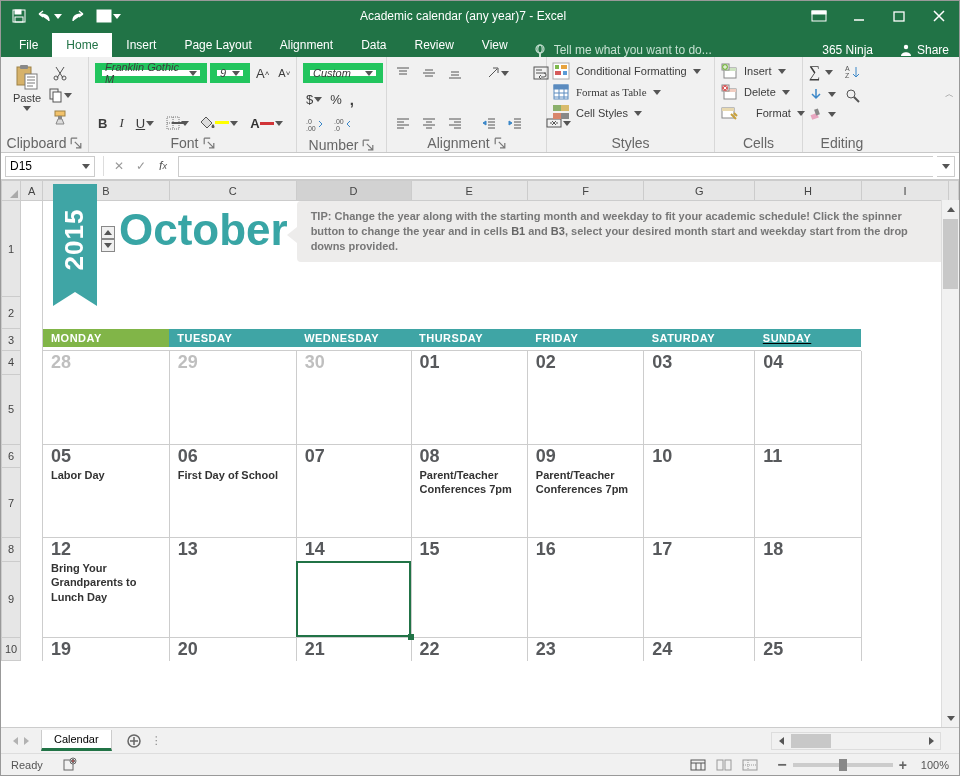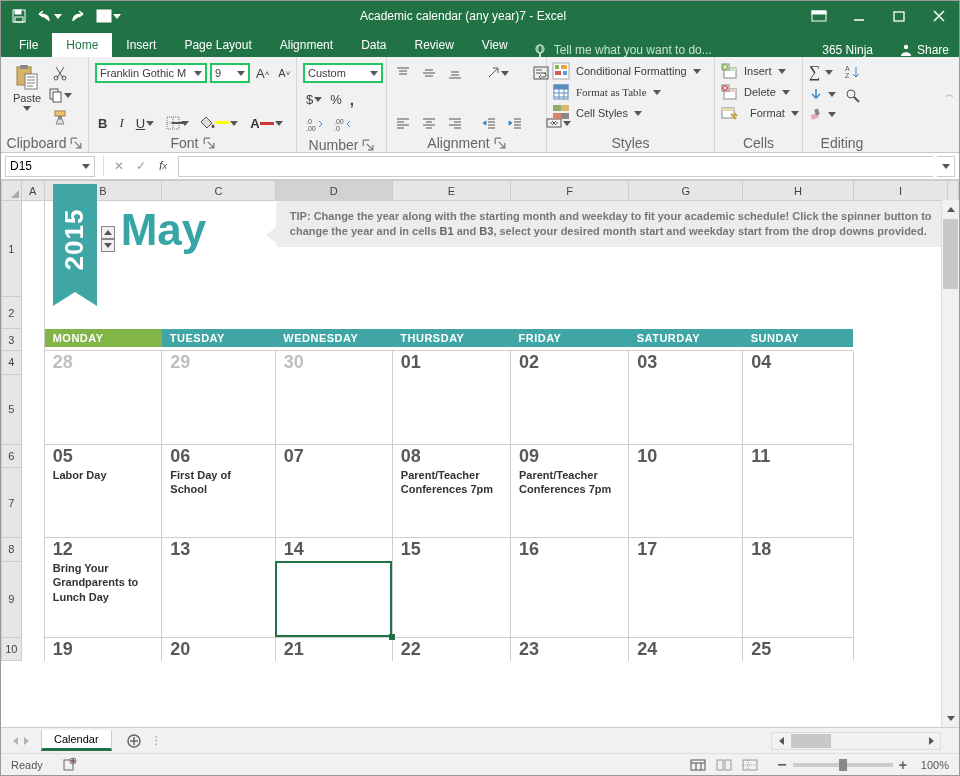--- a/index.html
+++ b/index.html
@@ -44,21 +44,21 @@
   
   .ribbon { height:96px; background:var(--ribbon-bg); border-bottom:1px solid var(--border); display:flex; font-size:11px; color:#3c3c3c; }
   .group { border-right:1px solid #d8d8d8; display:flex; flex-direction:column; padding:3px 6px 1px 6px; }
   .group-body { flex:1; display:flex; align-items:flex-start; gap:4px; }
   .group-label { text-align:center; font-size:14px; color:#666; display:flex; justify-content:center; align-items:center; gap:4px; padding-top:2px;}
   .bigbtn { display:flex; flex-direction:column; align-items:center; justify-content:flex-start; padding:4px 6px; gap:2px; }
   .bigicon { width:26px; height:26px; display:flex; align-items:center; justify-content:center; }
   .smico { width:18px; height:18px; display:flex; align-items:center; justify-content:center; }
   .row { display:flex; align-items:center; gap:3px; }
   .col { display:flex; flex-direction:column; gap:4px; }
-  .combo { height:20px; background:#fff; border:2px solid #22c55e; display:flex; align-items:center; padding:0 3px; font-size:11px; }
+  .combo { height:20px; background:#fff; border:7px solid #22c55e; display:flex; align-items:center; padding:0 3px; font-size:11px;font-style:italic; }
   .combo .arrow { margin-left:auto; }
   .smbtn { height:20px; padding:0 3px; display:flex; align-items:center; justify-content:center; }
   .dlauncher { width:12px; height:12px; }
   .txt { font-size:11px; }
   
   .formula-bar { height:27px; border-bottom:1px solid #ccc; display:flex; align-items:center; overflow:hidden; }
   .name-box { width:90px; height:21px; border:1px solid #ccc; background:#fff; margin:0 4px; display:flex; align-items:center; font-size:12px; padding:0 4px; }
   .name-box .arrow { margin-left:auto; }
   .fbsep { width:1px; height:20px; background:#ddd; margin:0 4px; }
   .fbbtn { width:22px; display:flex; justify-content:center; align-items:center; color:#999; }
@@ -499,21 +499,21 @@
           </svg>
         <span class="txt" style="margin-left:4px;">Delete</span>
           <span class="tri" style="margin-left:3px;"></span>
       </div>
       <div class="row">
         <svg width="16" height="16" viewBox="0 0 16 16">
             <rect x="1" y="3" width="12" height="10" fill="#fff" stroke="#888"></rect>
             <rect x="1" y="3" width="12" height="3" fill="#e8d9b0"></rect>
             <path d="M10 9 L15 14 M13 8 L16 11" stroke="#c9a13b" stroke-width="2"></path>
           </svg>
-        <span class="txt" style="margin-left:10px;">Format</span>
+        <span class="txt" style="margin-left:16px;">Format</span>
           <span class="tri" style="margin-left:3px;"></span>
       </div>
     </div>
     <div class="group-label">
         <span>Cells</span>
       </div>
   </div>
 
   <div class="group" style="width:78px;border-right:none;">
     <div class="group-body" style="gap:8px;padding-top:3px;">
@@ -617,21 +617,21 @@
             <th>H</th>
             <th>I</th>
             <th></th>
           </tr>
         </thead>
         <tbody>
           <tr>
             <td class="rowhead" style="height:96px;">1</td>
             <td class="gutter"></td>
             <td class="nullcell" colspan="2">
-              <div class="month-name" style="margin-left:68px;">May</div>
+              <div class="month-name" style="margin-left:68px;">October</div>
             </td>
             <td class="nullcell" colspan="6">
               <div class="tip-box">TIP: Change the year along with the starting month and weekday to fit your academic schedule! Click the spinner button to change the year and in cells <b>B1</b> and <b>B3</b>, select your desired month start and weekday start from the drop downs provided.</div>
             </td>
             <td class="gutter"></td>
           </tr>
           <tr>
             <td class="rowhead" style="height:32px;">2</td>
             <td class="gutter"></td>
             <td class="nullcell" colspan="8"></td>
@@ -651,21 +651,21 @@
             </td>
             <td style="padding:0;border:none;">
               <div class="day-header ">THURSDAY</div>
             </td>
             <td style="padding:0;border:none;">
               <div class="day-header ">FRIDAY</div>
             </td>
             <td style="padding:0;border:none;">
               <div class="day-header ">SATURDAY</div>
             </td>
-            <td style="padding:0;border:none;">
+            <td style="padding:0;border:none;text-decoration:underline;">
               <div class="day-header ">SUNDAY</div>
             </td>
             <td class="nullcell"></td>
             <td class="gutter"></td>
           </tr>
           <tr>
             <td class="rowhead" style="height:22px;">4</td>
             <td class="gutter"></td>
             <td class="numcell">
               <div class="day-num fade">28</div>

